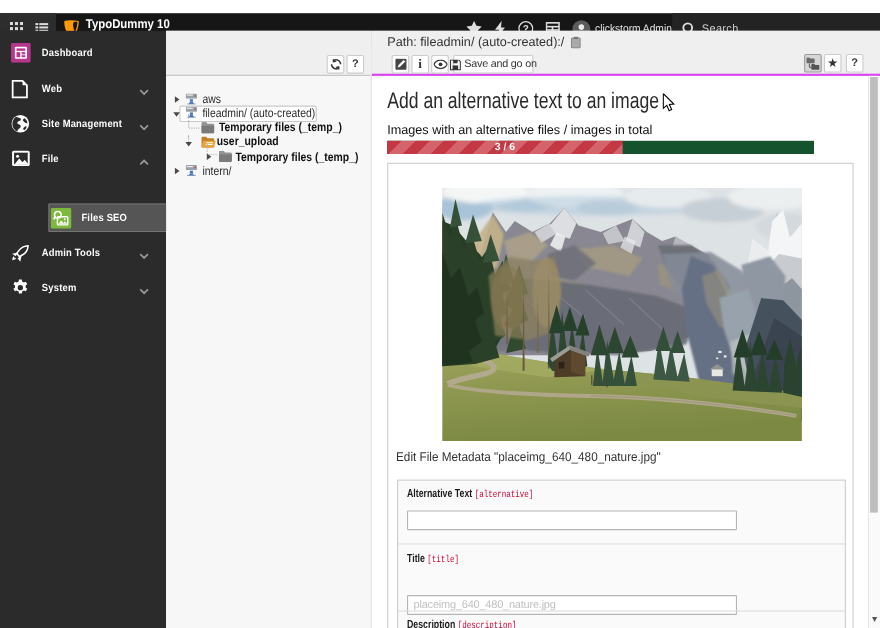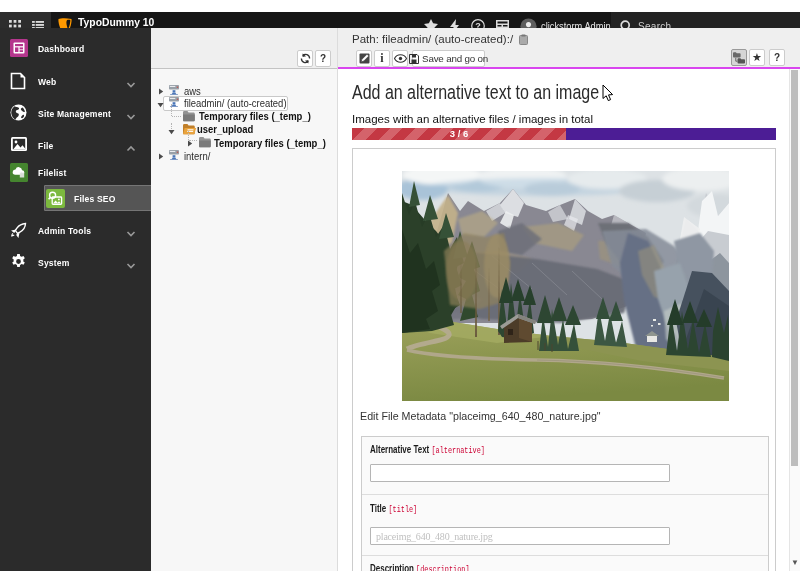--- a/index.html
+++ b/index.html
@@ -31,21 +31,21 @@
   .sq-btn { position:absolute; width:16px; height:17px; background:#fff; border:1px solid #ccc; border-radius:2px; display:flex; align-items:center; justify-content:center; font-size:10px; color:#333; }
   .tree-row { position:absolute; font-size:11px; color:#2b2b2b; white-space:nowrap; }
   .tree-txt { transform:scaleX(.86); transform-origin:0 50%; }
 
   
   #content { left:338px; top:28px; width:462px; height:543px; background:#fff; }
   #docheader { position:absolute; left:0; top:0; width:462px; height:41px; background:#efefef; border-bottom:2px solid #d946ef; }
   #path { position:absolute; left:14px; top:5px; font-size:11.5px; color:#333; }
   #h1 { position:absolute; left:14px; top:52px; font-size:20.5px; color:#2a2a2a; transform:scaleX(0.78); transform-origin:0 0; white-space:nowrap; letter-spacing:0; }
   #pblabel { position:absolute; left:14px; top:85px; font-size:11.5px; color:#111; }
-  #pbar { position:absolute; left:14px; top:100px; width:424px; height:12px; background:#4c1d95; }
+  #pbar { position:absolute; left:14px; top:100px; width:388px; height:12px; background:#14532d; }
   #pbar .fill { position:absolute; left:0; top:0; width:214px; height:12px;
     background:repeating-linear-gradient(135deg,#c43843 0 9px,#d4636b 9px 18px); }
   #pbar .txt { position:absolute; left:0; top:0; width:214px; height:12px; color:#fff; font-size:9.5px; font-weight:bold; text-align:center; line-height:12px; }
 
   #card { position:absolute; left:14px; top:120px; width:424px; height:460px; background:#fff; border:1px solid #ccc; }
   #photo { position:absolute; left:49px; top:22px; width:327px; height:230px; }
   #editmeta { position:absolute; left:7px; top:261px; font-size:11.5px; color:#333; transform:scaleX(.93); transform-origin:0 0; white-space:nowrap; }
   #fieldset { position:absolute; left:8px; top:287px; width:408px; height:300px; background:#fafafa; border:1px solid #ccc; }
   .flabel { position:absolute; left:8px; font-size:10.5px; font-weight:bold; color:#1a1a1a; transform:scaleX(.76); transform-origin:0 50%; white-space:nowrap; }
   .fkey { font-family:"Liberation Mono", monospace; font-weight:normal; font-size:9px; color:#c03; }
@@ -187,29 +187,20 @@
             <rect x="2.8" y="2.8" width="12.4" height="10.4" fill="#2b2b2b"></rect>
             <circle cx="6" cy="6" r="1.4" fill="#fff"></circle>
             <path d="M3.5 13 l4 -5 3 3.4 2-2.2 3 3.8z" fill="#fff"></path>
           </svg></div>
       <div class="mm-label">File</div>
       <div class="mm-chev"><svg width="10" height="10" viewBox="0 0 10 10">
             <path d="M1.5 6.5 L5 3 L8.5 6.5" fill="none" stroke="#999" stroke-width="1.6"></path>
           </svg></div>
     </div>
 
-    <div class="mm-item" style="top:131px;height:26px;">
-      <div class="mm-icon"><svg width="18" height="19" viewBox="0 0 18 19">
-            <rect width="18" height="19" rx="1.5" fill="#45852f"></rect>
-            <path d="M5.2 11.8 a2.7 2.7 0 0 1 .3-5.4 a3.4 3.4 0 0 1 6.6 .8 a2.3 2.3 0 0 1 .4 4.55 z" fill="#fff"></path>
-            <path d="M10.2 10.2 h3.6 v3.8 h-3.6z" fill="#45852f"></path>
-            <path d="M9.8 9.6 h4.4 v4.8 h-4.4z M11 9.6 v-1.2 l2 1.8" fill="#e8e8e8" opacity=".9"></path>
-          </svg></div>
-      <div class="mm-label">Filelist</div>
-    </div>
 
     <div class="mm-item mm-active" style="top:157px;height:26px;left:8px;width:135px;">
       <div class="mm-icon" style="left:2px;"><svg width="19" height="19" viewBox="0 0 19 19">
             <rect width="19" height="19" rx="2" fill="#7cb93e"></rect>
             <rect x="6.2" y="8" width="9.4" height="7.4" rx="0.8" fill="none" stroke="#fff" stroke-width="1.3"></rect>
             <path d="M7 14.5 l2.6-3 2 2.2 1.4-1.5 2 2.3z" fill="#fff"></path>
             <circle cx="12.9" cy="10.4" r="0.9" fill="#fff"></circle>
             <circle cx="6.6" cy="6.2" r="3" fill="none" stroke="#fff" stroke-width="1.4"></circle>
             <line x1="4.4" y1="8.4" x2="2.6" y2="10.2" stroke="#fff" stroke-width="1.6"></line>
           </svg></div>
@@ -519,21 +510,21 @@
               <line x1="143" y1="172" x2="143" y2="180"></line>
               <line x1="150" y1="173" x2="150" y2="181"></line>
         </g>
       </svg></div>
       <div id="editmeta">Edit File Metadata "placeimg_640_480_nature.jpg"</div>
       <div id="fieldset">
         <div class="flabel" style="top:6px;">Alternative Text <span class="fkey">[alternative]</span></div>
         <div class="finput" style="top:27px;"></div>
         <div class="fdiv" style="top:57px;"></div>
         <div class="flabel" style="top:65px;">Title <span class="fkey">[title]</span></div>
-        <div class="finput" style="top:90px;font-family:Liberation Serif, serif;">placeimg_640_480_nature.jpg</div>
+        <div class="finput" style="top:104px;">placeimg_640_480_nature.jpg</div>
         <div class="fdiv" style="top:118px;"></div>
         <div class="flabel" style="top:125px;">Description <span class="fkey">[description]</span></div>
       </div>
     </div>
   </div>
 
   <div id="sbar" class="abs">
     <div id="sthumb"></div>
     <div id="sarrow">▼</div>
   </div>

